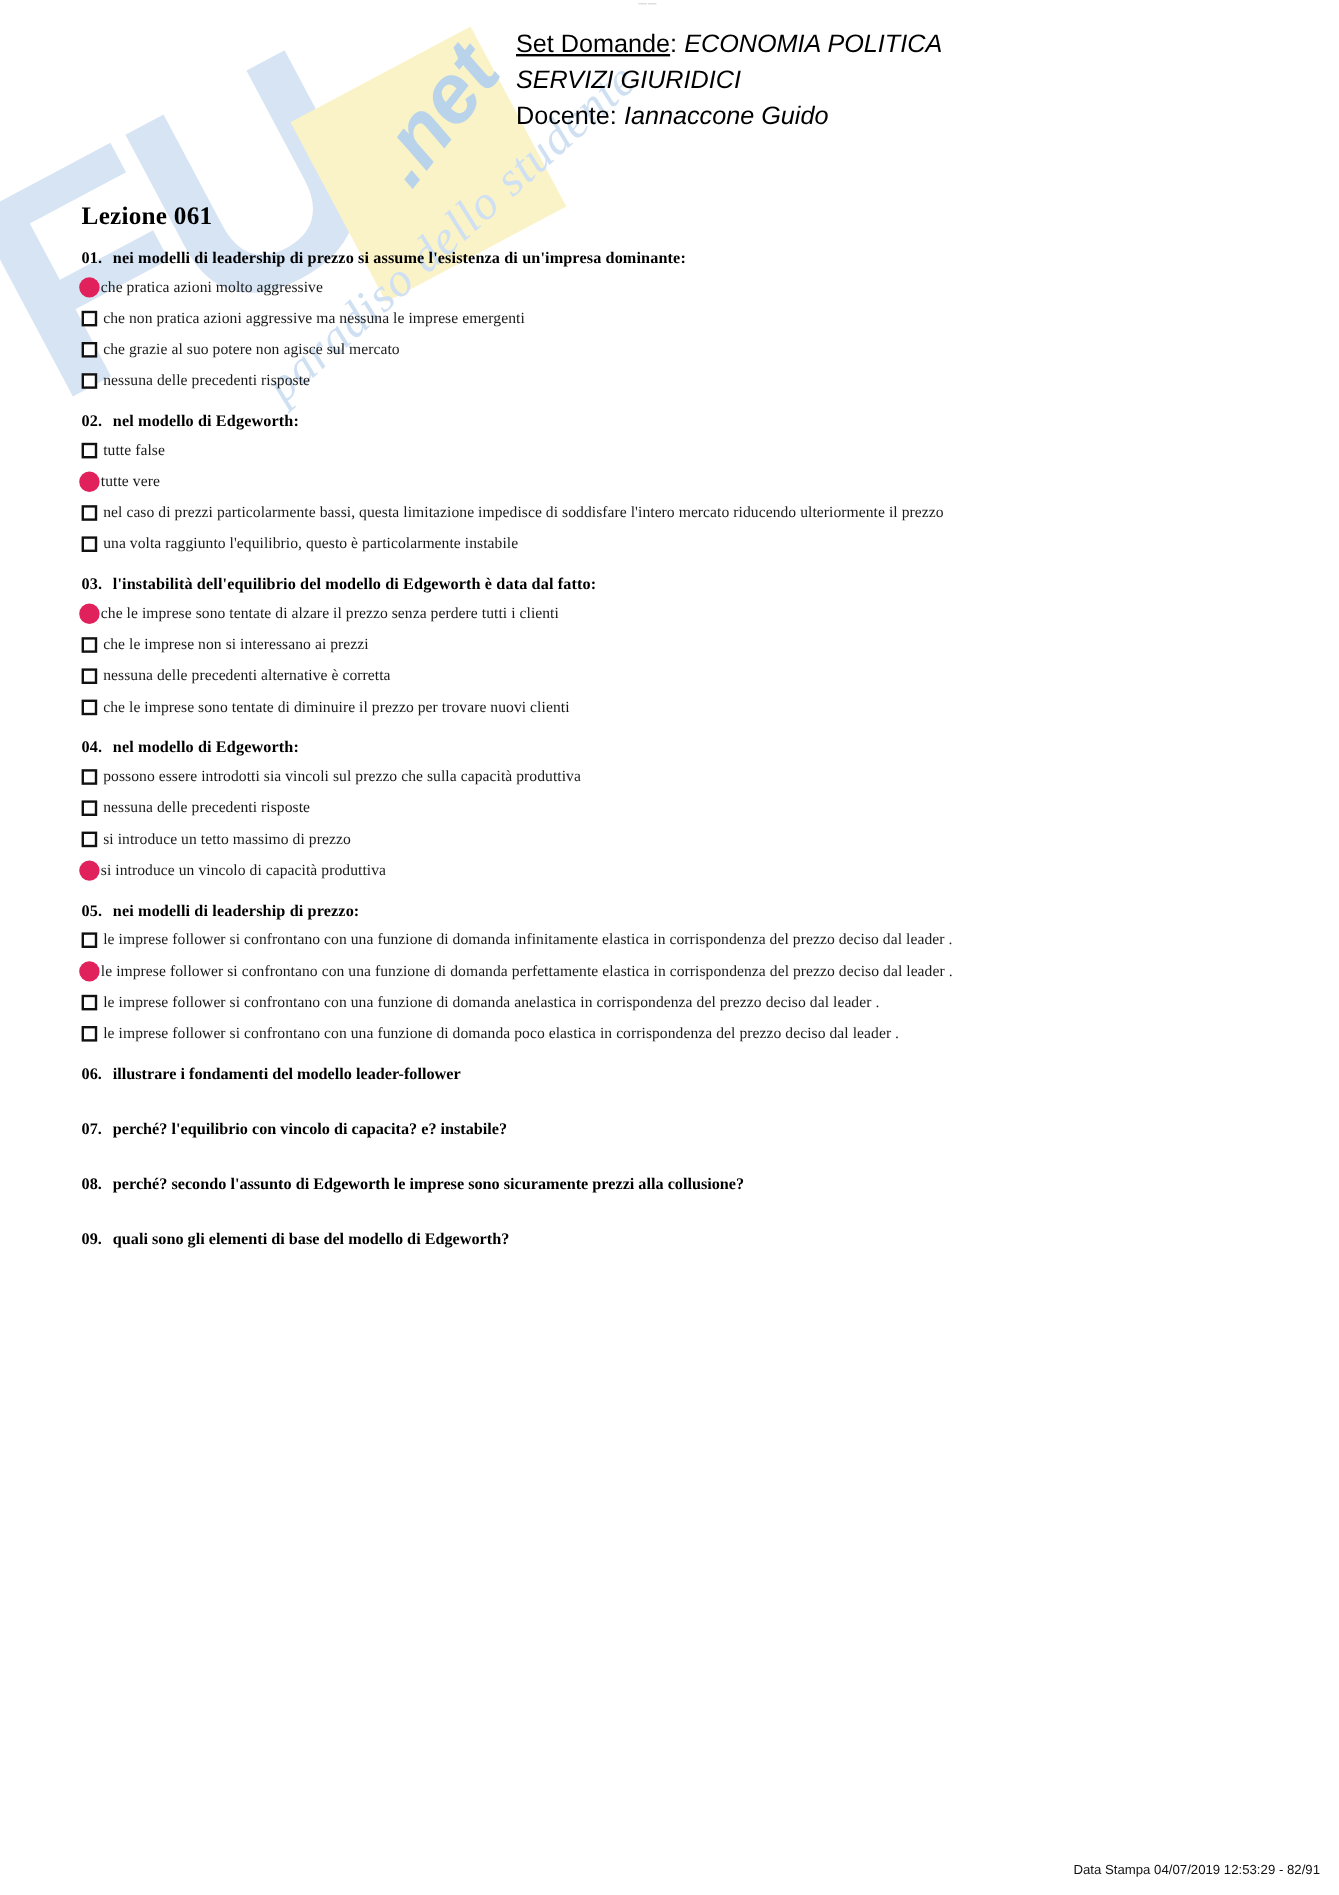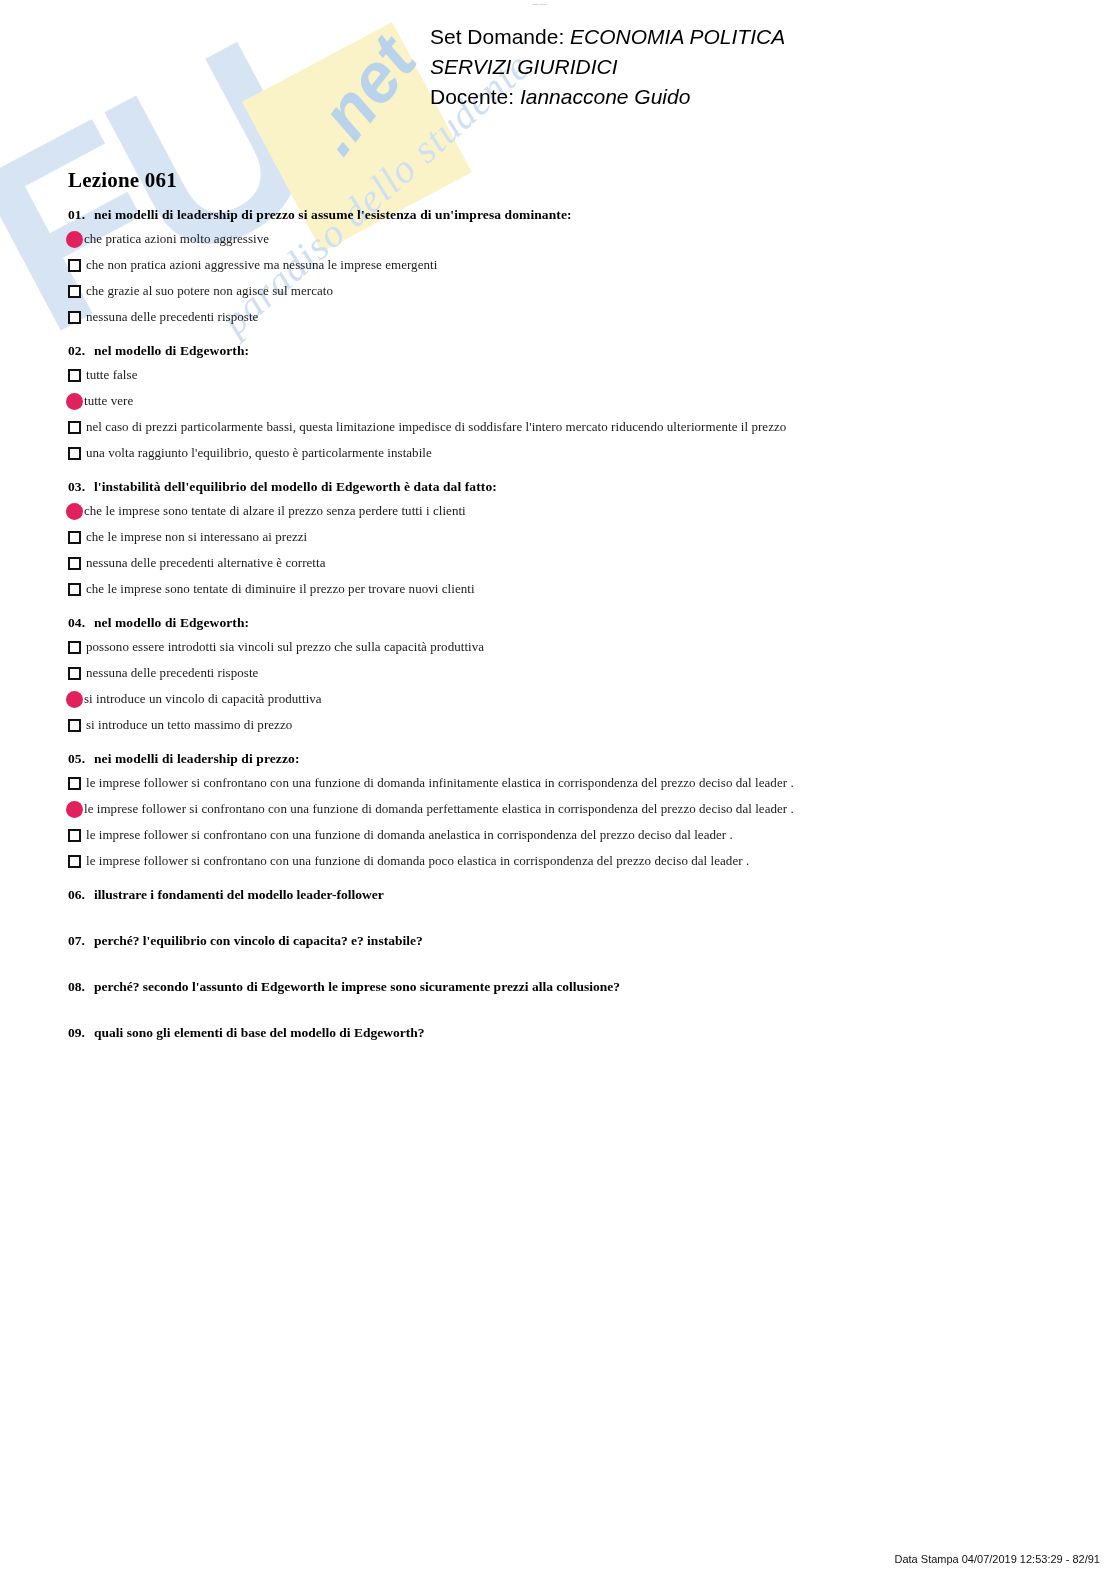--- a/index.html
+++ b/index.html
@@ -98,21 +98,21 @@
     left: 430px;
     top: 22px;
     z-index: 2;
     font-family: "Liberation Sans", sans-serif;
     font-size: 21px;
     line-height: 30px;
     color: #000;
     white-space: nowrap;
   }
   .doc-header .lbl { font-style: normal; }
-  .doc-header .lbl.ul { }
+  .doc-header .lbl.ul { text-decoration: underline; }
   .doc-header .val { font-style: italic; }
   .hdr-line { display: block; }
 
   
   .content {
     position: absolute;
     left: 68px;
     top: 168px;
     width: 990px;
     z-index: 2;
@@ -295,26 +295,26 @@
           <div class="answers">
             <div class="answer-row">
               <span class="opt-mark box"></span>
               <span class="opt-text">possono essere introdotti sia vincoli sul prezzo che sulla capacità produttiva</span>
             </div>
             <div class="answer-row">
               <span class="opt-mark box"></span>
               <span class="opt-text">nessuna delle precedenti risposte</span>
             </div>
             <div class="answer-row">
+              <span class="opt-mark box"></span>
+              <span class="opt-text">si introduce un tetto massimo di prezzo</span>
+            </div>
+            <div class="answer-row">
               <span class="opt-mark filled"></span>
               <span class="opt-text">si introduce un vincolo di capacità produttiva</span>
-            </div>
-            <div class="answer-row">
-              <span class="opt-mark box"></span>
-              <span class="opt-text">si introduce un tetto massimo di prezzo</span>
             </div>
           </div>
         </div>
         <div class="question-block">
           <div class="q-title"><span class="q-num">05.</span><span>nei modelli di leadership di prezzo:</span></div>
           <div class="answers">
             <div class="answer-row">
               <span class="opt-mark box"></span>
               <span class="opt-text">le imprese follower si confrontano con una funzione di domanda infinitamente elastica in corrispondenza del prezzo deciso dal leader .</span>
             </div>

